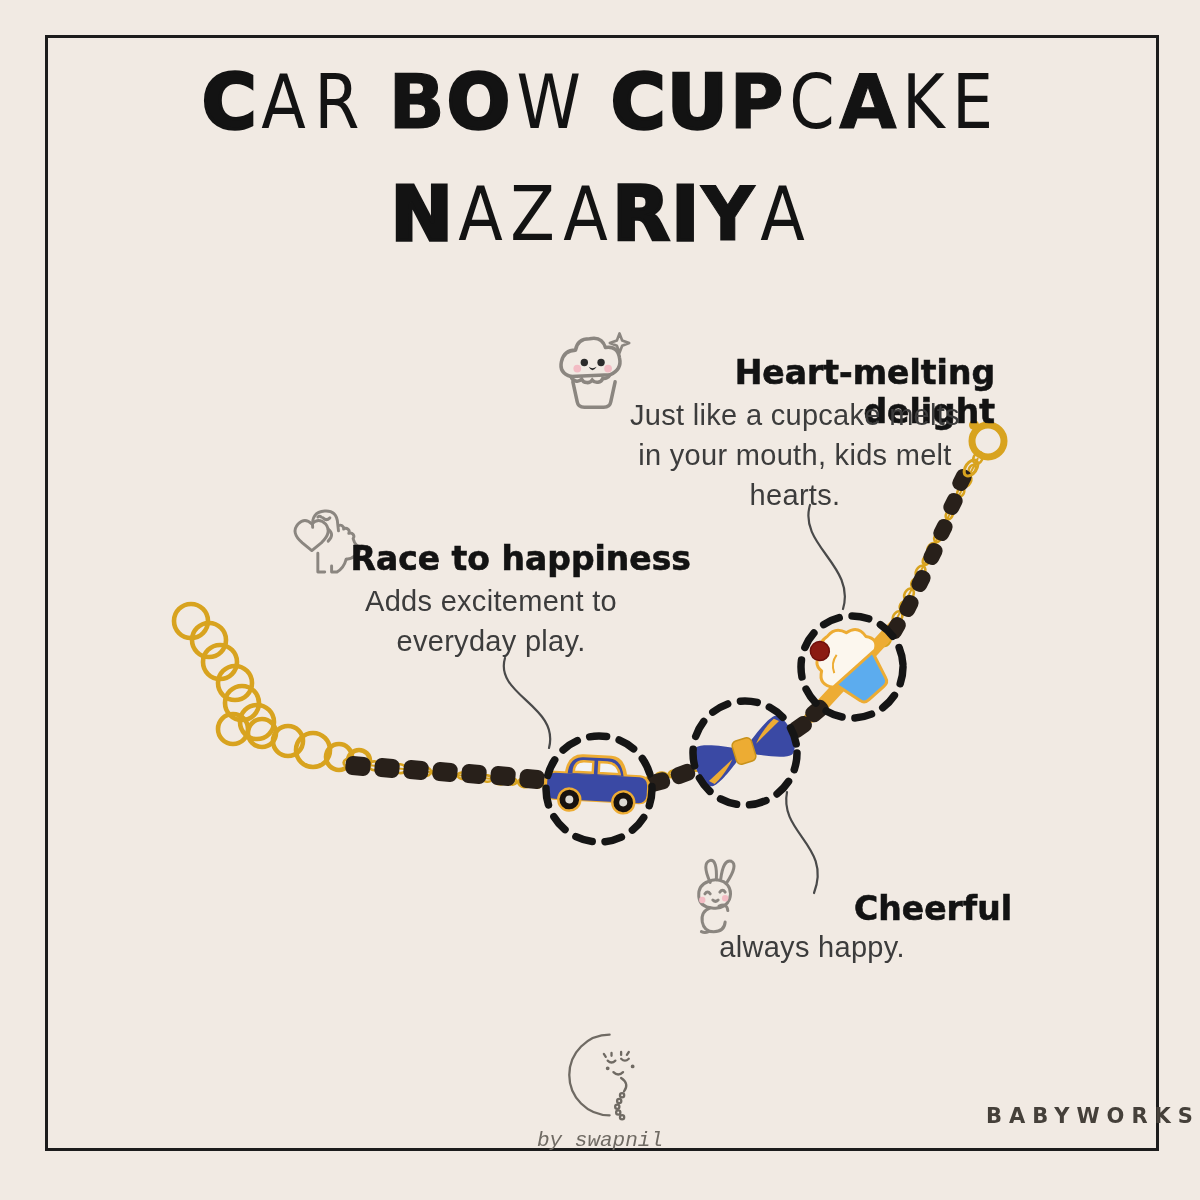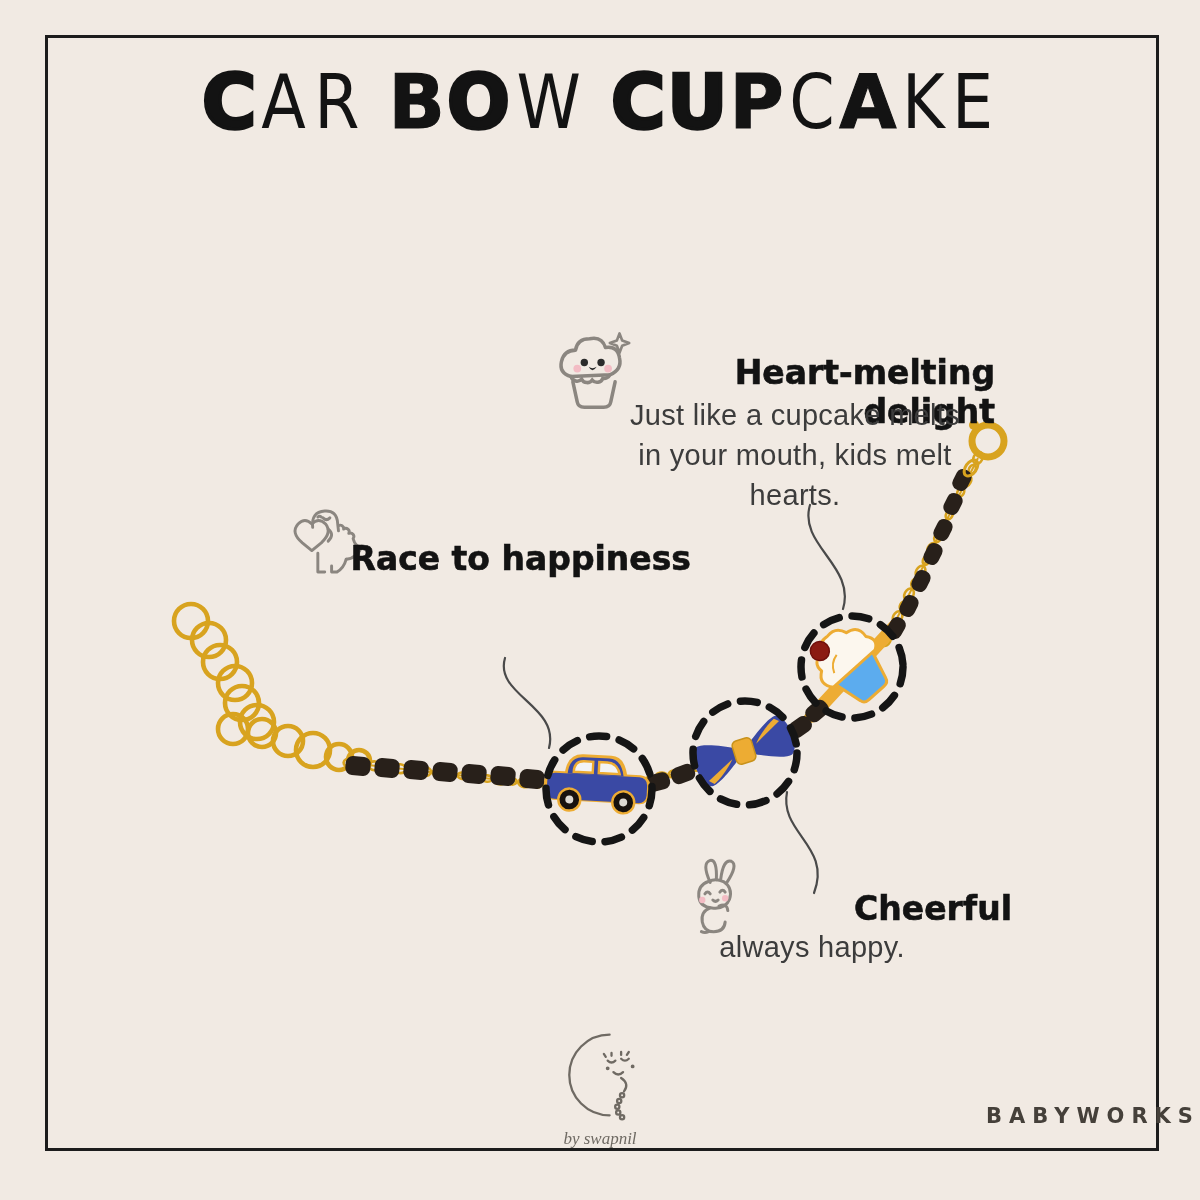--- a/index.html
+++ b/index.html
@@ -45,22 +45,22 @@
   .feat-icon svg{width:100%;height:100%;}
   
   .brand-logo{position:absolute;left:552px;top:1028px;width:96px;height:82px;}
   .brand-name{
     position:absolute;left:0;top:1104px;width:1200px;text-align:right;
     font-family:"DejaVu Sans", sans-serif;
     font-size:21px;letter-spacing:7px;font-weight:600;color:#45403a;
   }
   .brand-byline{
     position:absolute;left:0;top:1129px;width:1200px;text-align:center;
-    font-family:Liberation Serif, serif;font-style:italic;
-    font-size:17px;color:#6f6a63;
+    font-family:Liberation Mono, monospace;font-style:italic;
+    font-size:21px;color:#6f6a63;
   }
   svg{display:block;}
 </style>
 </head>
 <body style="--bg: #f1eae3; --frame: #1c1c1c; --heading: #131313; --body: #3c3c3c;">
 
 <div class="canvas">
 
   <svg class="canvas" id="bracelet-svg" viewBox="0 0 1200 1200">
       <g>
@@ -196,20 +196,21 @@
         <path d="M810,505 C798,545 856,566 843,609" fill="none" stroke="#4a4a4a" stroke-width="2.2" stroke-linecap="round"></path>
         <path d="M505,658 C494,695 560,706 549,748" fill="none" stroke="#4a4a4a" stroke-width="2.2" stroke-linecap="round"></path>
         <path d="M787,792 C779,833 832,846 814,893" fill="none" stroke="#4a4a4a" stroke-width="2.2" stroke-linecap="round"></path>
       </g>
     </svg>
 
   <div class="frame"></div>
 
   <div class="title">
     <span class="ln" id="title-line1"><span class="t-b">C</span><span class="t-l">A</span><span class="t-l">R</span><span class="t-sp">&nbsp;</span><span class="t-m">B</span><span class="t-b">O</span><span class="t-l">W</span><span class="t-sp">&nbsp;</span><span class="t-b">C</span><span class="t-b">U</span><span class="t-m">P</span><span class="t-l">C</span><span class="t-m">A</span><span class="t-l">K</span><span class="t-l">E</span></span>
+    <span class="ln" id="title-line2"><span class="t-b">N</span><span class="t-l">A</span><span class="t-l">Z</span><span class="t-l">A</span><span class="t-b">R</span><span class="t-b">I</span><span class="t-m">Y</span><span class="t-l">A</span></span>
   </div>
 
   <div class="feat-icon" style="left:549px;top:329px;width:90px;height:88px;">
     <svg viewBox="0 0 100 100" fill="none">
       <path d="M24,54 Q10,50 13,37 Q16,24 29,24 Q31,11 45,11 Q59,8 63,21 Q77,19 79,33 Q82,46 68,52 Z" stroke="#8b8680" stroke-width="4" stroke-linejoin="round" fill="none"></path>
       <path d="M24,54 a7,7 0 0 0 12,3 a7,7 0 0 0 12,1 a7,7 0 0 0 12,-2 a7,7 0 0 0 8,-4" stroke="#8b8680" stroke-width="4" fill="none" stroke-linecap="round"></path>
       <path d="M26,60 L31,83 Q32,89 39,89 L61,89 Q68,89 69,83 L74,60" stroke="#8b8680" stroke-width="4" fill="none" stroke-linecap="round"></path>
       <path d="M79,5 L82,13 L90,16 L82,19 L79,27 L76,19 L68,16 L76,13 Z" stroke="#8b8680" stroke-width="3" fill="none" stroke-linejoin="round"></path>
       <circle cx="39" cy="38" r="4.2" fill="#2b2b2b"></circle>
       <circle cx="58" cy="38" r="4.2" fill="#2b2b2b"></circle>
@@ -231,20 +232,24 @@
       <path d="M50,15 Q54,19 58,15"></path>
       <path d="M44,14 q2,-2 4,0"></path>
       <path d="M68,24 a4,4 0 0 1 6,4 a4,4 0 0 1 6,5 a4,4 0 0 1 5,6 Q88,50 95,48 Q90,62 77,63"></path>
       <path d="M77,63 Q74,74 66,78 L60,78 L60,71"></path>
       <path d="M44,56 L44,78 L52,78"></path>
       <path d="M26,44 Q12,32 21,22 Q29,14 37,22 Q45,14 53,22 Q61,32 48,44 L37,53 Z"></path>
       <path d="M56,28 Q64,34 56,42"></path>
     </svg>
   </div>
   <div class="feat-heading" style="left:291px;top:539px;width:400px;">Race to happiness</div>
+  <div class="feat-body" style="left:296px;top:581px;width:390px;">
+    <div>Adds excitement to</div>
+    <div>everyday play.</div>
+  </div>
 
   <div class="feat-icon" style="left:675px;top:854px;width:88px;height:92px;">
     <svg viewBox="0 0 100 100" fill="none" stroke="#8b8680" stroke-width="3.4" stroke-linecap="round" stroke-linejoin="round">
       <path d="M40,30 Q30,8 40,5 Q48,4 47,27"></path>
       <path d="M52,26 Q55,3 64,6 Q72,10 59,30"></path>
       <path d="M38,29 Q26,33 27,46 Q28,58 42,59 Q57,61 62,49 Q66,36 55,29 Q46,25 38,29 Z"></path>
       <path d="M34,43 q3,-4 6,0"></path>
       <path d="M51,41 q3,-4 6,0"></path>
       <circle cx="31" cy="50" r="3.6" fill="#F3BCC4" stroke="none"></circle>
       <circle cx="57" cy="48" r="3.6" fill="#F3BCC4" stroke="none"></circle>

